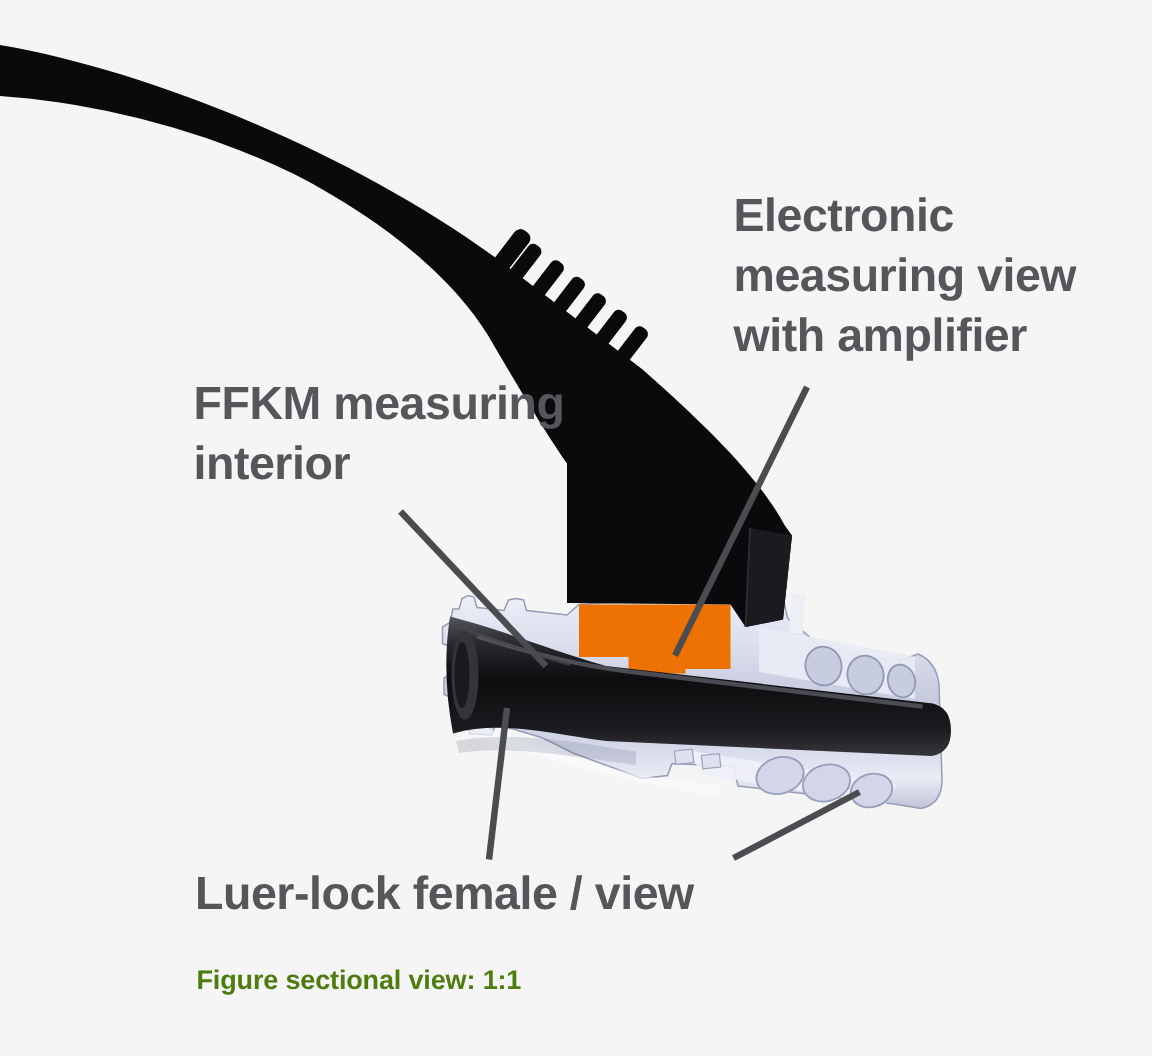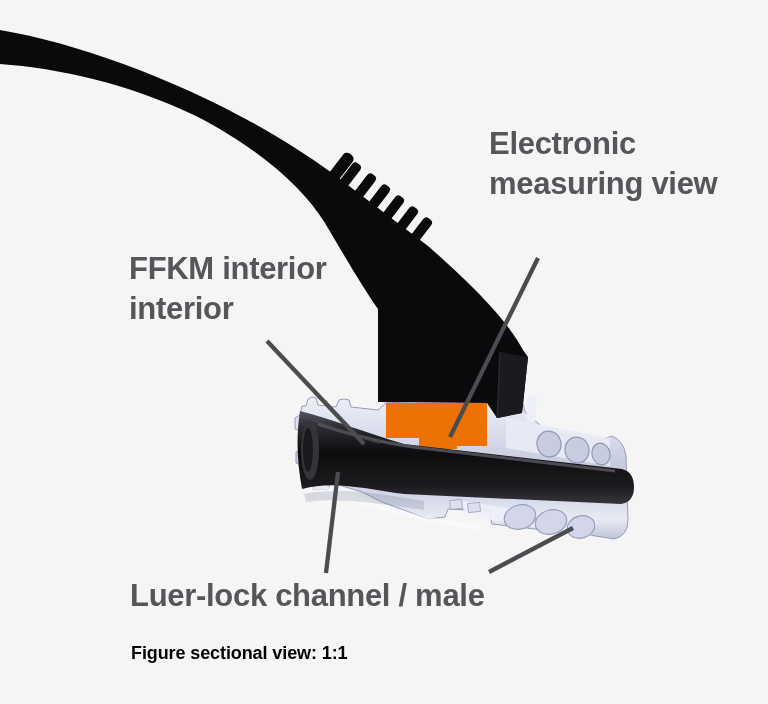--- a/index.html
+++ b/index.html
@@ -18,21 +18,21 @@
     letter-spacing: -0.3px;
     color: #55565a;
   }
   .lbl .line { white-space: nowrap; }
   .cap {
     position: absolute;
     font-size: 18px;
     line-height: 22px;
     font-weight: 700;
     letter-spacing: -0.1px;
-    color: #000000;
+    color: #4d7c0f;
     white-space: nowrap;
   }
 </style>
 </head>
 <body>
 
 <div class="stage">
 
   <svg width="768" height="704" viewBox="0 0 768 704">
     <defs>
@@ -126,26 +126,27 @@
       <line x1="538" y1="258" x2="450" y2="437" stroke="#4b4c4f"></line>
       <line x1="267" y1="341" x2="364" y2="444" stroke="#4b4c4f"></line>
       <line x1="338" y1="472" x2="326" y2="573" stroke="#4b4c4f"></line>
       <line x1="573" y1="528" x2="489" y2="572" stroke="#4b4c4f"></line>
     </g>
   </svg>
 
   <div class="lbl" style="left:489px; top:124px">
     <div class="line">Electronic</div>
     <div class="line">measuring view</div>
+    <div class="line">with amplifier</div>
   </div>
 
   <div class="lbl" style="left:129px; top:249px">
-    <div class="line">FFKM interior</div>
+    <div class="line">FFKM measuring</div>
     <div class="line">interior</div>
   </div>
 
   <div class="lbl" style="left:130px; top:576px">
-    <div class="line">Luer-lock channel / male</div>
+    <div class="line">Luer-lock female / view</div>
   </div>
 
   <div class="cap" style="left:131px; top:642px">Figure sectional view: 1:1</div>
 
 </div>
 
 </body></html>

